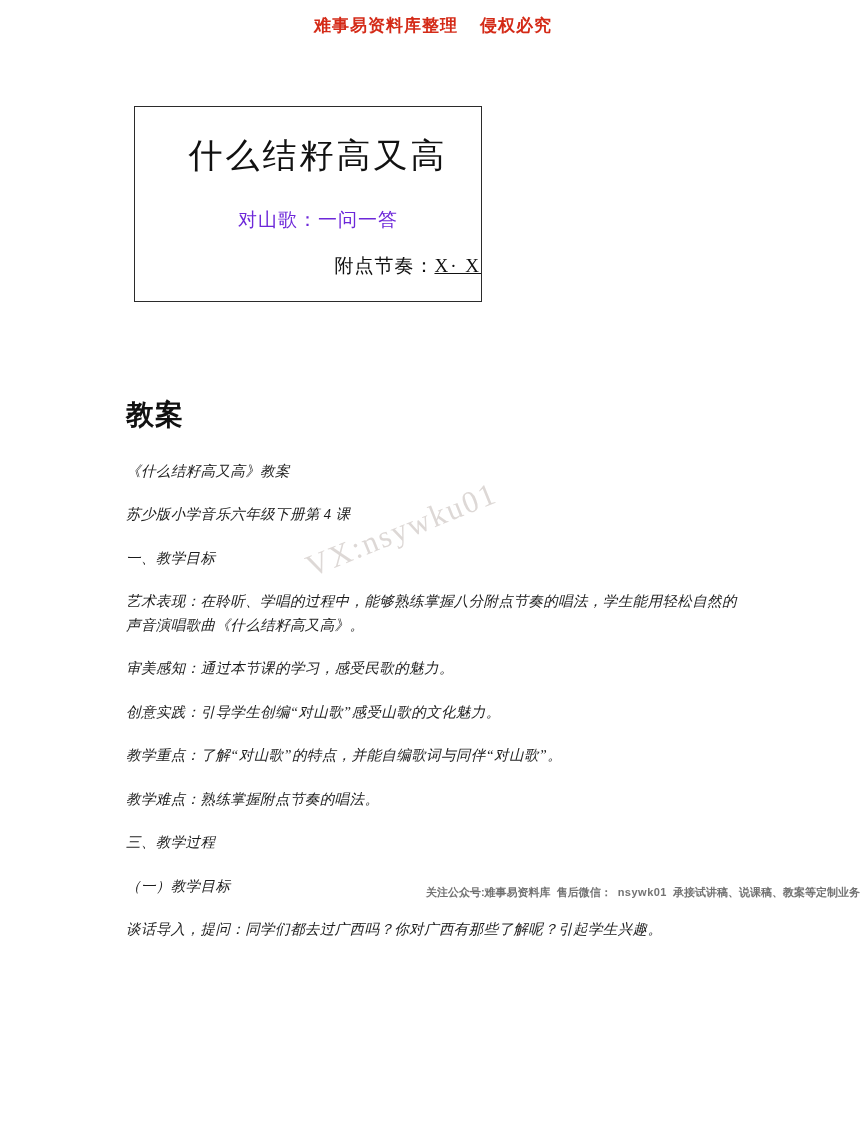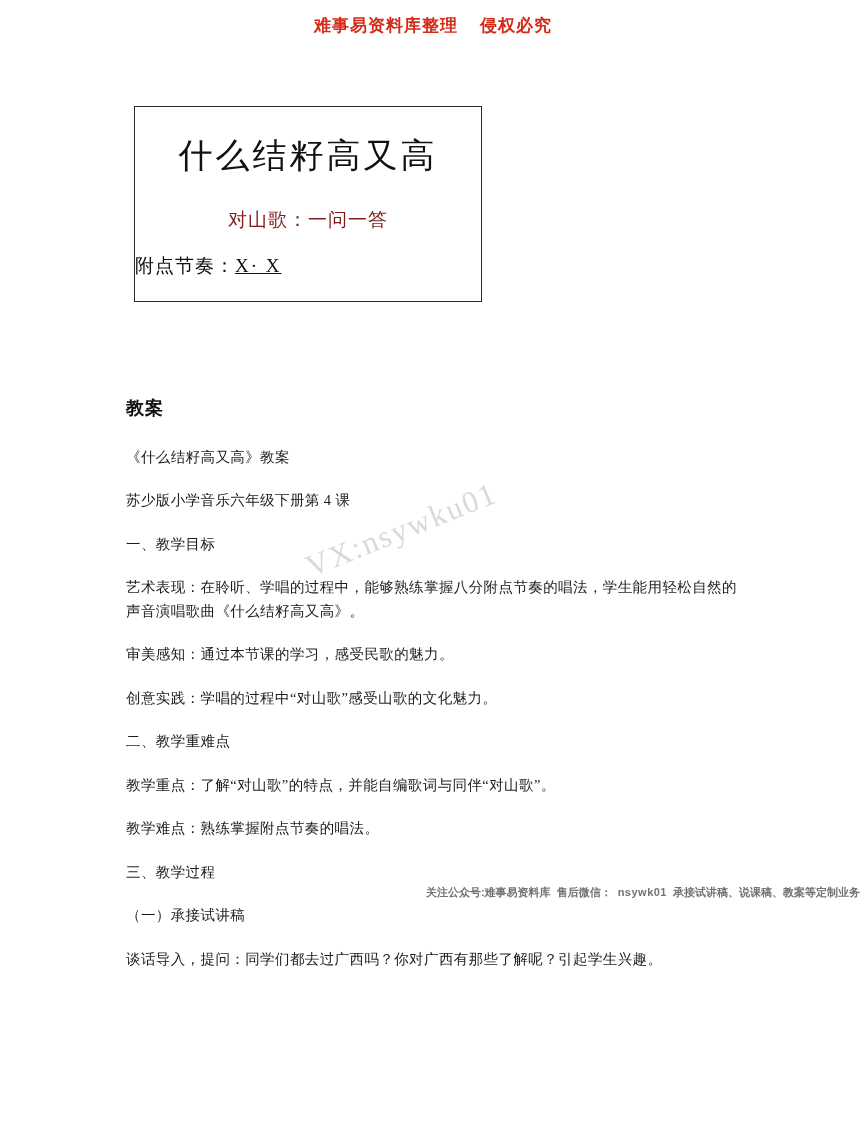--- a/index.html
+++ b/index.html
@@ -42,69 +42,71 @@
   
   .title-card {
     position: absolute;
     left: 134px;
     top: 106px;
     width: 348px;
     height: 196px;
     border: 1px solid #2b2b2b;
     background: #ffffff;
     box-sizing: border-box;
+    padding-left: 20px;
   }
   .title-card .card-title {
     text-align: center;
     font-size: 34px;
     letter-spacing: 3px;
     margin-top: 26px;
     color: #111;
     font-family: "Liberation Serif", "DejaVu Serif", serif;
   }
   .title-card .card-line2 {
     text-align: center;
     font-size: 19px;
     margin-top: 28px;
     letter-spacing: 1px;
-    color: #7f1d1d;
+    color: #6d28d9;
   }
   .title-card .card-line3 {
-    text-align: left;
+    text-align: right;
     font-size: 19px;
     margin-top: 20px;
     letter-spacing: 1px;
     color: #111;
   }
   .card-line3 .rhythm {
     text-decoration: underline;
     letter-spacing: 2px;
   }
 
   
   .content {
     position: absolute;
     left: 126px;
     top: 396px;
     width: 620px;
   }
   .section-heading {
     font-family: Liberation Mono, monospace;
     font-weight: bold;
-    font-size: 18px;
+    font-size: 28px;
     color: #111;
     margin: 0 0 26px 0;
     letter-spacing: 1px;
   }
   .para {
     font-size: 14.5px;
     line-height: 1.62;
     margin: 16px 0 20px 0;
     color: #1c1c1c;
     letter-spacing: 0.4px;
+    font-style: italic;
   }
 
   
   .watermark {
     position: absolute;
     left: 300px;
     top: 512px;
     font-size: 31px;
     color: #d8d2cf;
     font-family: "Liberation Serif", "DejaVu Serif", serif;
@@ -150,26 +152,25 @@
   <div class="watermark">VX:nsywku01</div>
 
   <div class="content">
     <div class="section-heading">教案</div>
 
     <p class="para">《什么结籽高又高》教案</p>
     <p class="para">苏少版小学音乐六年级下册第 4 课</p>
     <p class="para">一、教学目标</p>
     <p class="para">艺术表现：在聆听、学唱的过程中，能够熟练掌握八分附点节奏的唱法，学生能用轻松自然的声音演唱歌曲《什么结籽高又高》。</p>
     <p class="para">审美感知：通过本节课的学习，感受民歌的魅力。</p>
-    <p class="para">创意实践：学唱的过程中“对山歌”感受山歌的文化魅力。</p>
-    <p class="para">二、教学重难点</p>
+    <p class="para">创意实践：引导学生创编“对山歌”感受山歌的文化魅力。</p>
     <p class="para">教学重点：了解“对山歌”的特点，并能自编歌词与同伴“对山歌”。</p>
     <p class="para">教学难点：熟练掌握附点节奏的唱法。</p>
     <p class="para">三、教学过程</p>
-    <p class="para">（一）承接试讲稿</p>
+    <p class="para">（一）教学目标</p>
     <p class="para">谈话导入，提问：同学们都去过广西吗？你对广西有那些了解呢？引起学生兴趣。</p>
   </div>
 
   <div class="footer">
     <span>关注公众号:难事易资料库</span><span>售后微信：</span><span class="wechat-id">nsywk01</span><span>承接试讲稿、说课稿、教案等定制业务</span>
   </div>
 
 </div>
 
 </body></html>

